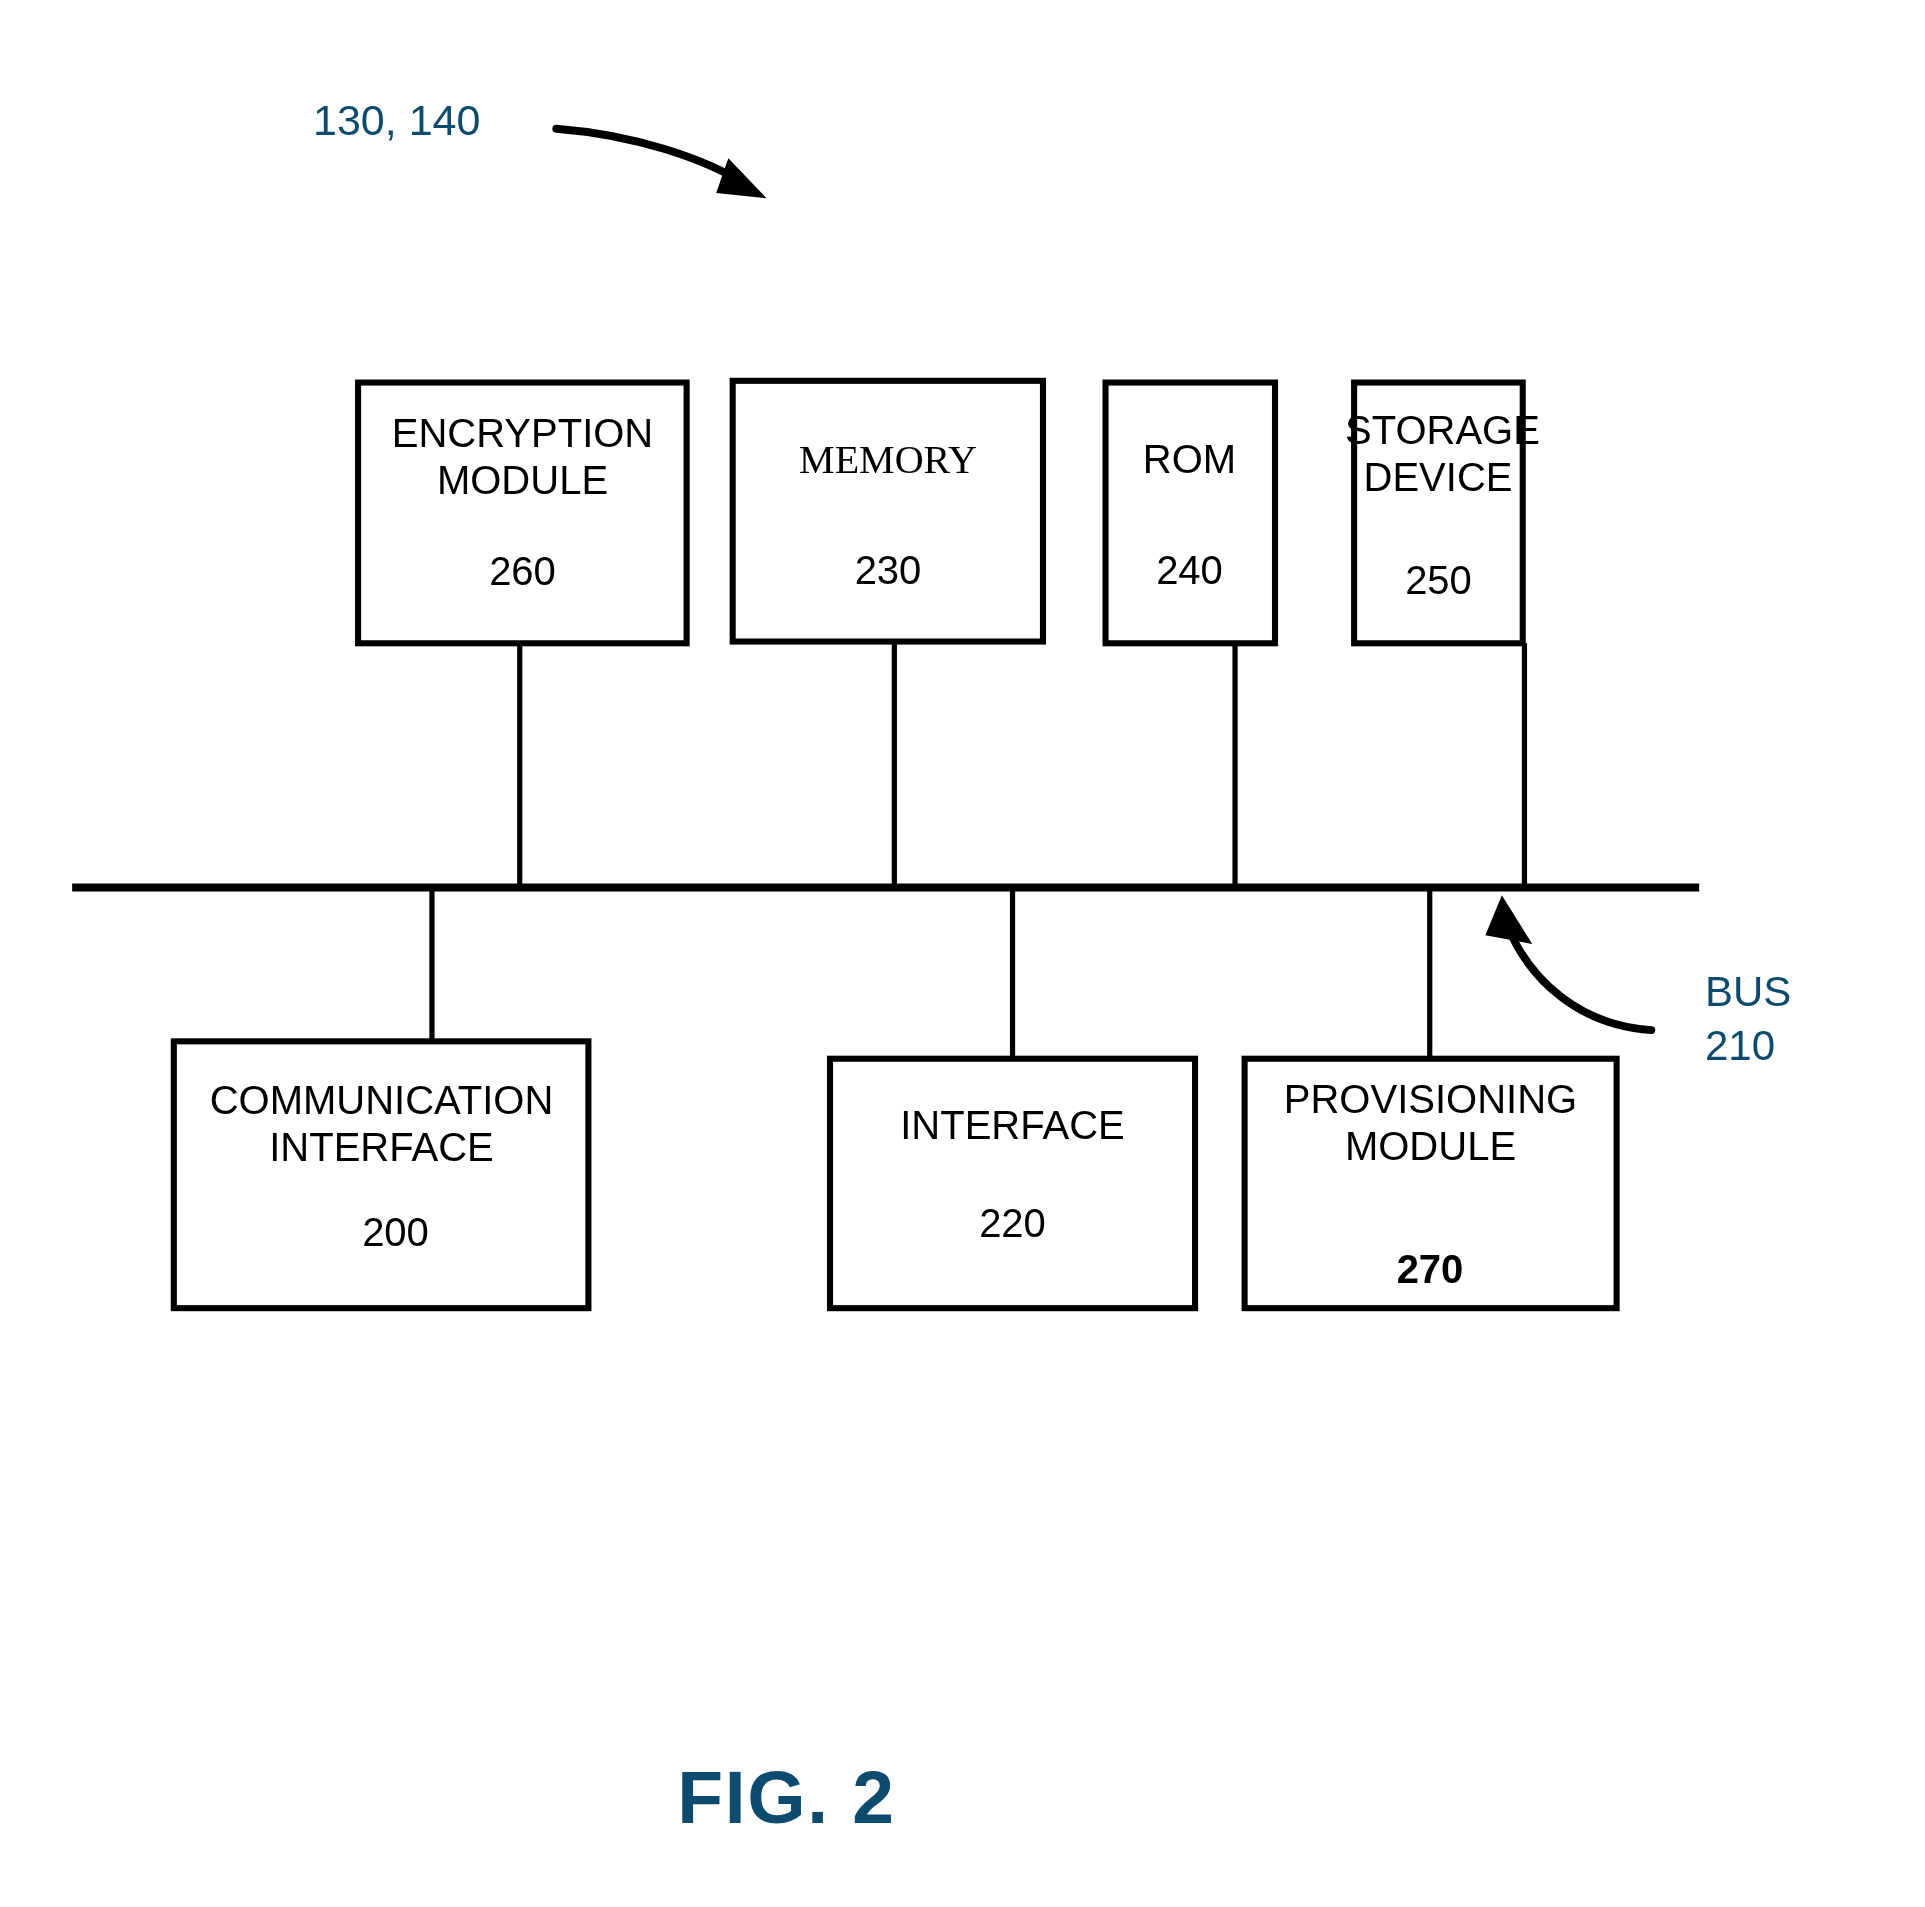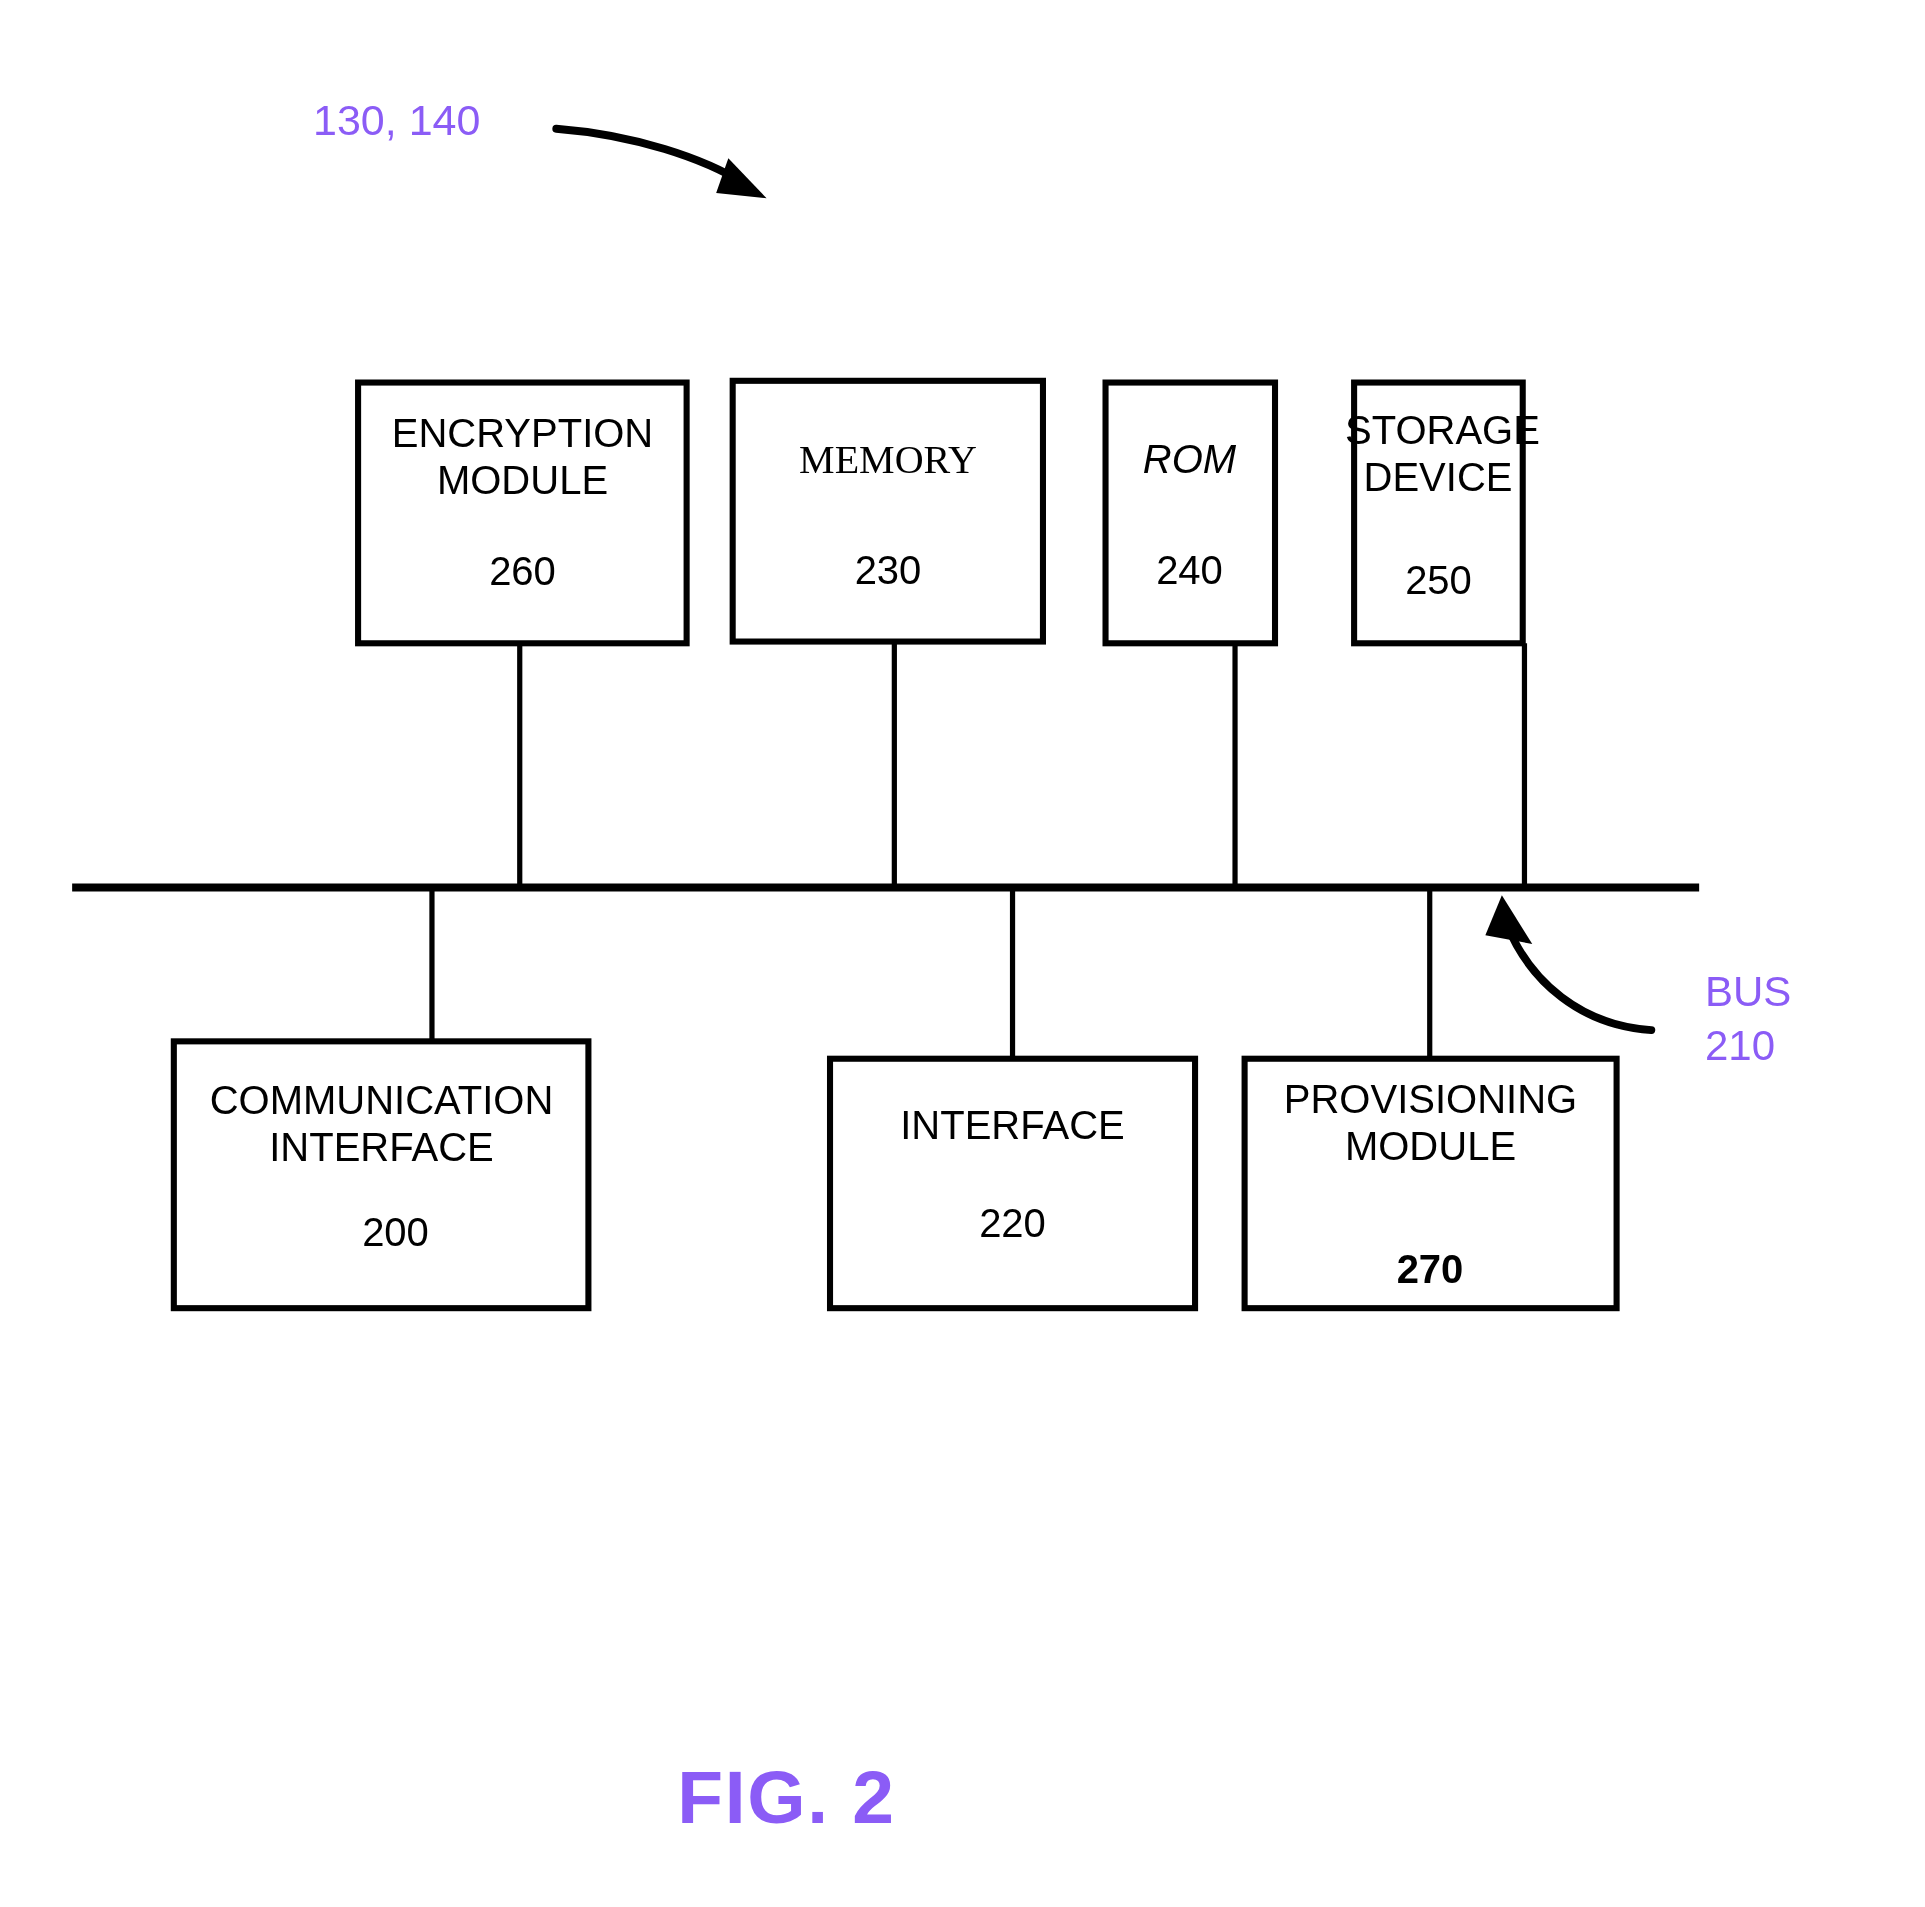--- a/index.html
+++ b/index.html
@@ -52,21 +52,21 @@
   .arrow-head {
     fill: #000000;
     stroke: none;
   }
   
   .txt {
     position: absolute;
     white-space: pre;
     line-height: 1.12;
     letter-spacing: 0px;
-    color: #8b5cf6;
+    color: #0c4a6e;
   }
   .box-label {
     position: absolute;
     text-align: center;
     font-size: 40px;
     line-height: 1.18;
     color: #000000;
     white-space: pre-line;
   }
   .box-num {
@@ -134,21 +134,21 @@
 
   <div class="txt ref-label" style="left:313px; top:96px;">130, 140</div>
 
   <div class="box-label" style="left:358px; top:410px; width:329px;">ENCRYPTION
 MODULE</div>
   <div class="box-num" style="left:358px; top:549px; width:329px;">260</div>
 
   <div class="box-label" style="left:733px; top:436px; width:310px;font-family:Liberation Serif, serif;">MEMORY</div>
   <div class="box-num" style="left:733px; top:548px; width:310px;">230</div>
 
-  <div class="box-label" style="left:1105px; top:436px; width:169px;font-style:italic;">ROM</div>
+  <div class="box-label" style="left:1105px; top:436px; width:169px;">ROM</div>
   <div class="box-num" style="left:1105px; top:548px; width:169px;">240</div>
 
   <div class="box-label" style="left:1345px; top:407px; width:186px;">STORAGE
 DEVICE</div>
   <div class="box-num" style="left:1354px; top:558px; width:169px;">250</div>
 
   <div class="box-label" style="left:174px; top:1067px; width:415px;margin-top:10px;">COMMUNICATION
 INTERFACE</div>
   <div class="box-num" style="left:188px; top:1210px; width:415px;">200</div>
 

